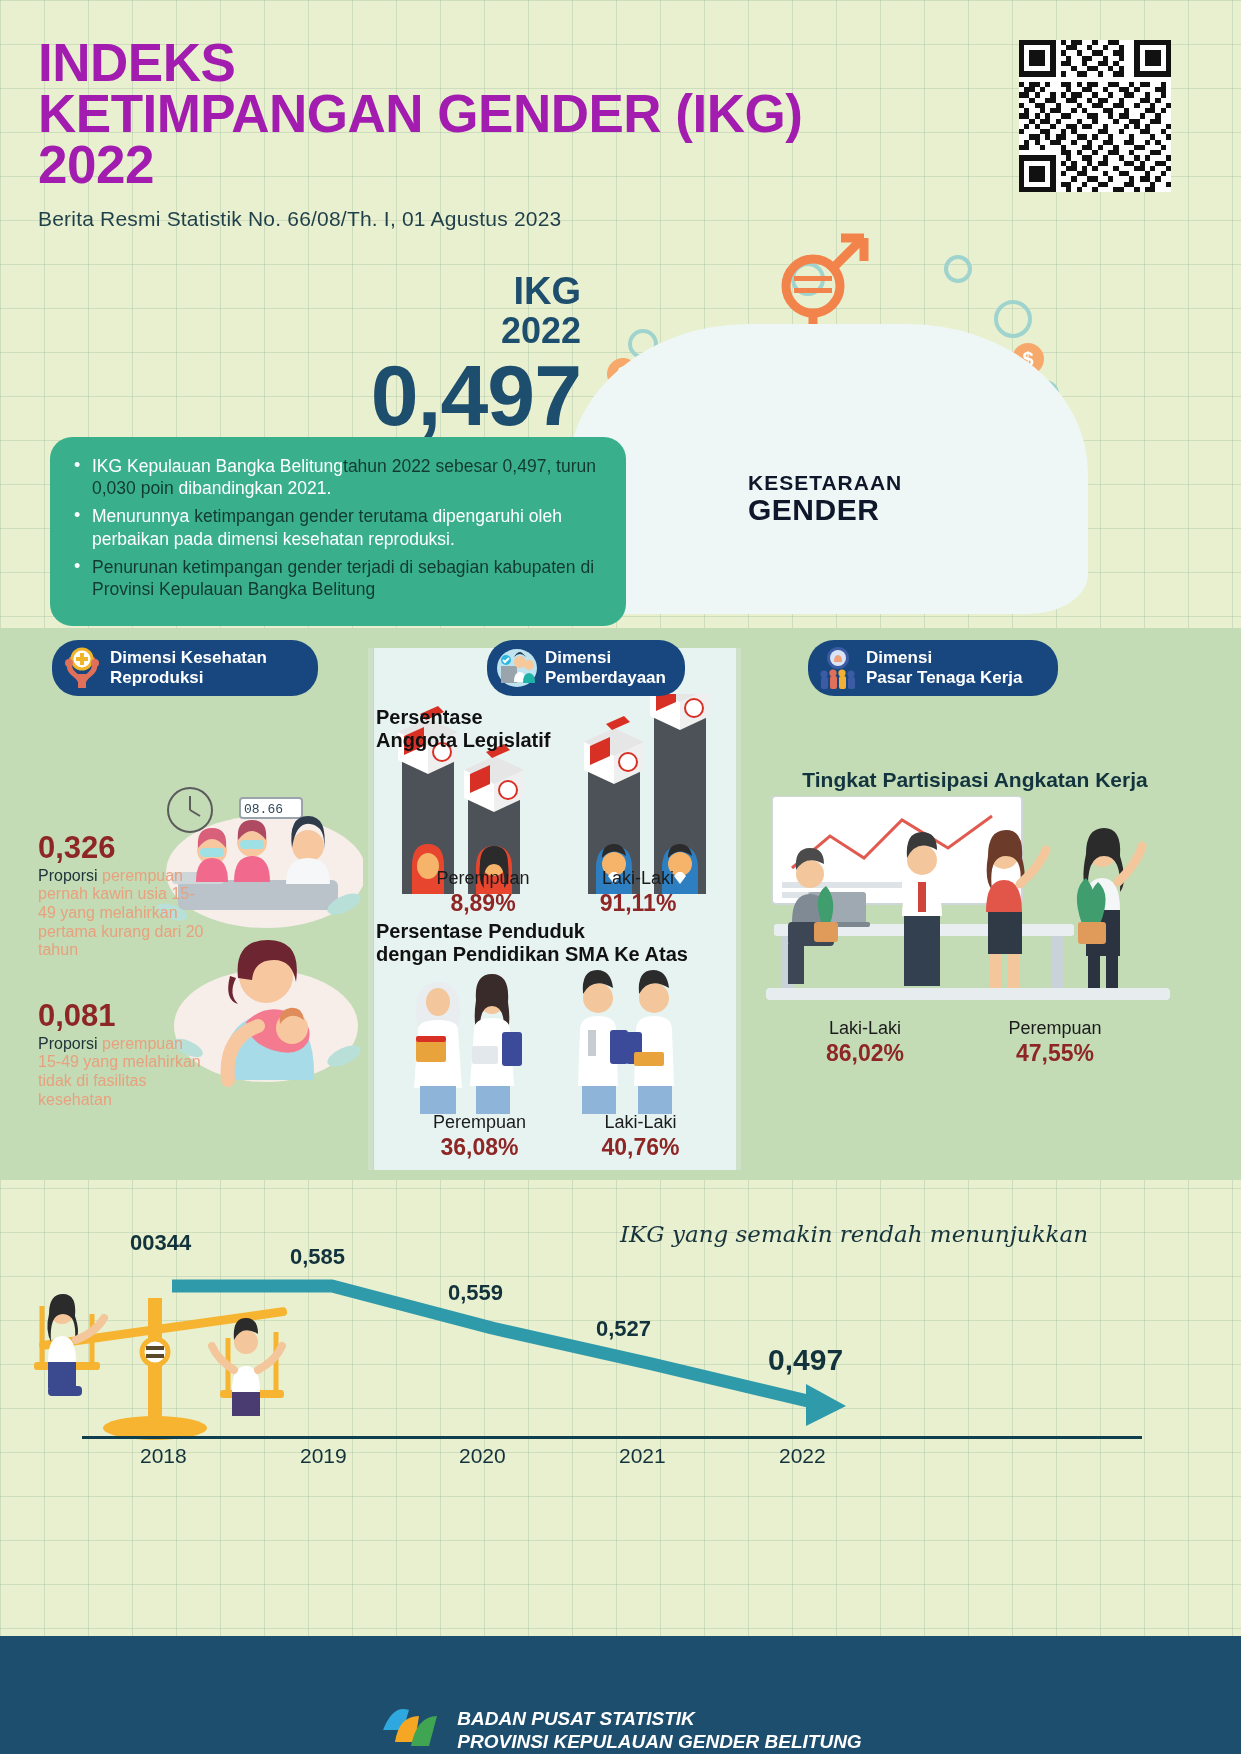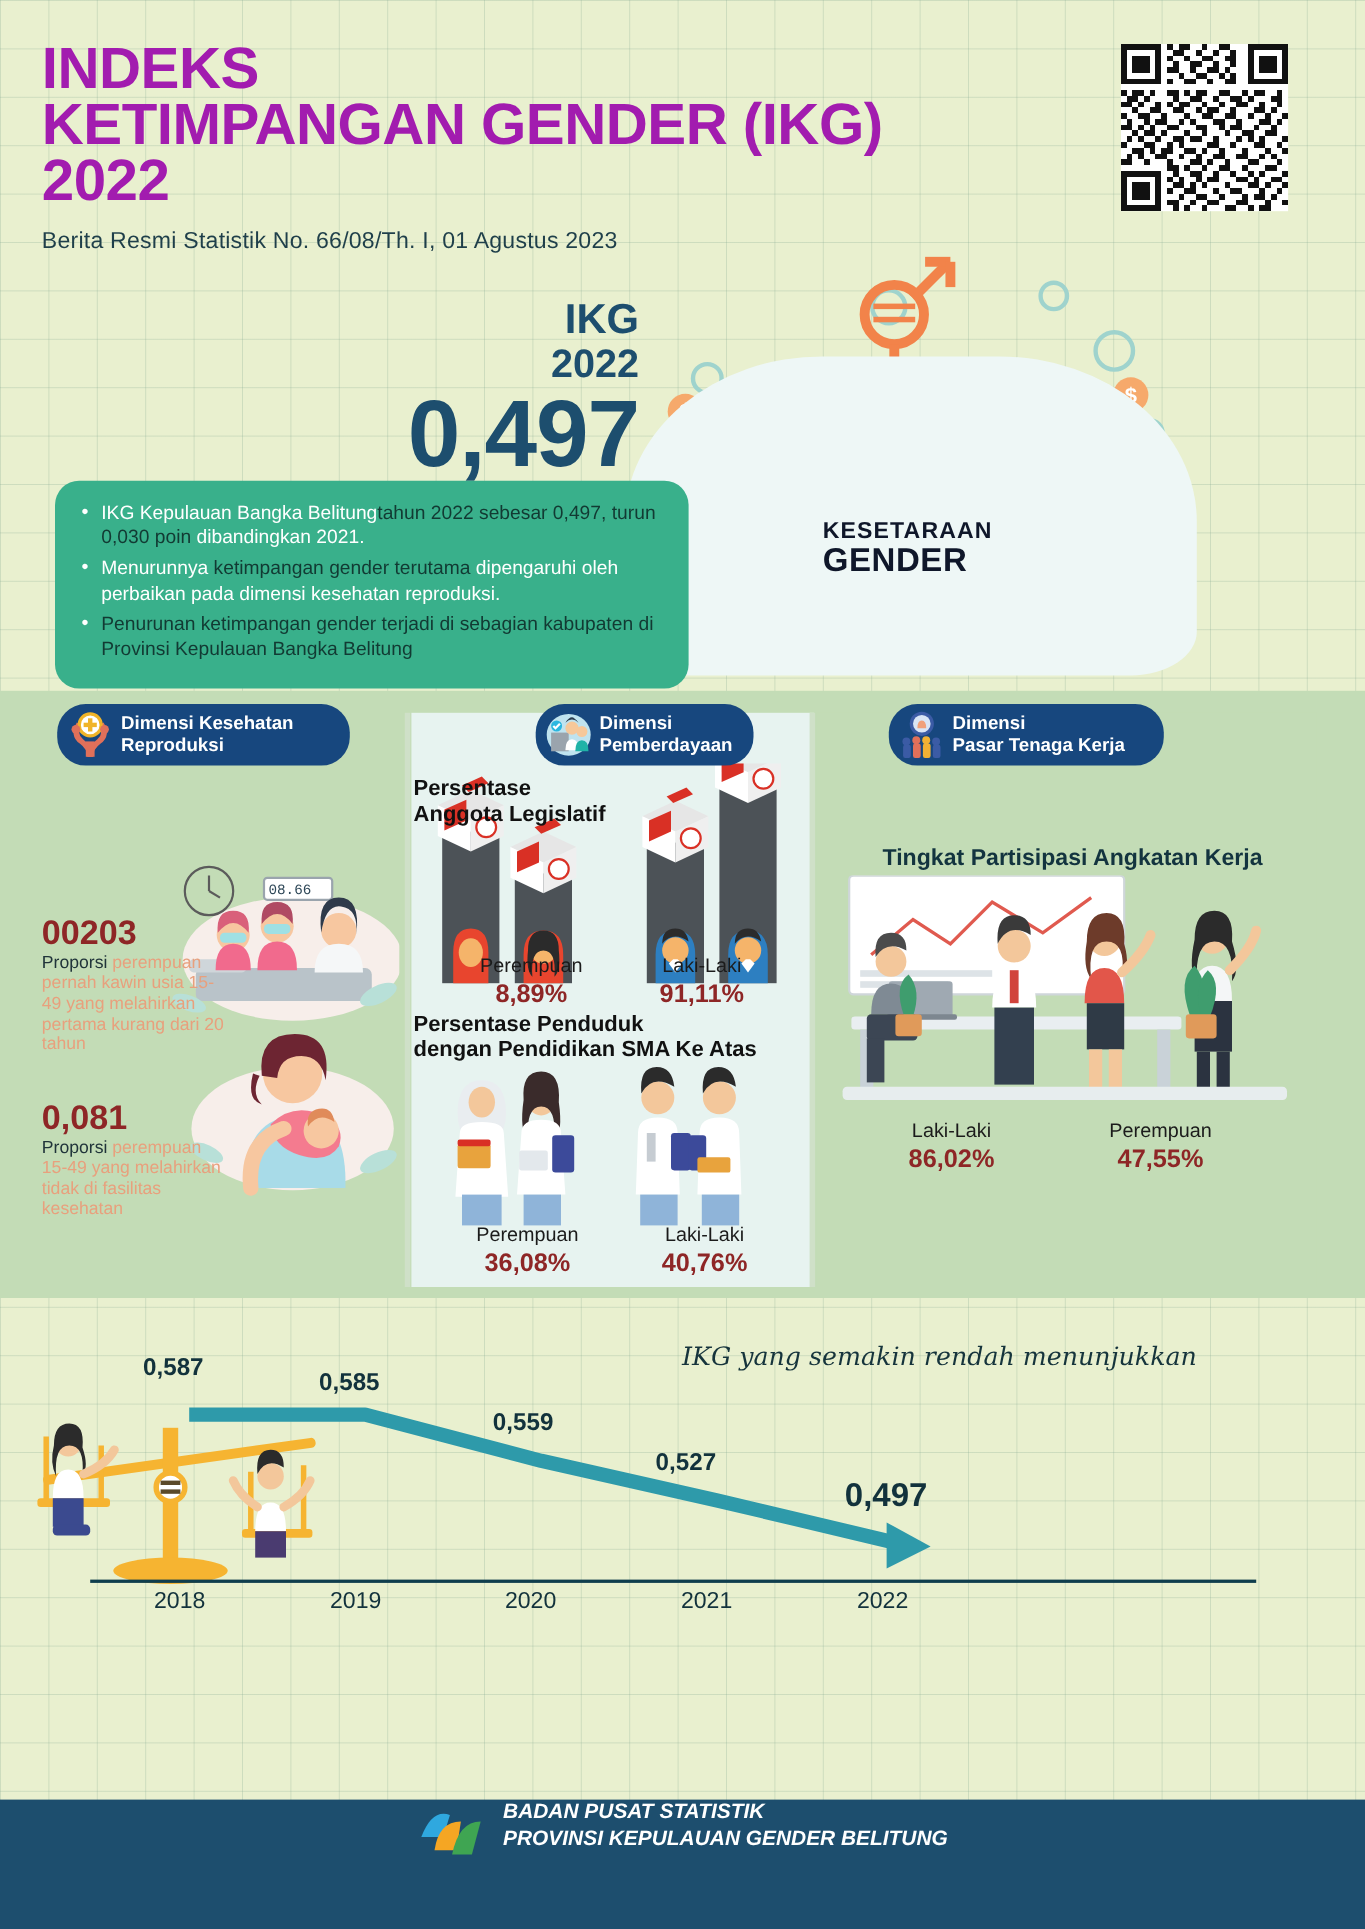--- a/index.html
+++ b/index.html
@@ -128,21 +128,21 @@
   .yr{
     position:absolute; top:256px; font-size:21px; color:#12323c; font-weight:normal;
   }
   .dlabel{
     position:absolute; font-size:22px; font-weight:bold; color:#12323c;
   }
   .dlabel.big{ font-size:30px; }
   
   .footer{
     position:absolute; left:0; bottom:0; width:1241px; height:118px;
-    background:#1d4e6e; z-index:10; display:flex; align-items:flex-start;
+    background:#1d4e6e; z-index:10; display:flex; align-items:flex-end;
     justify-content:center;
   }
   .footer .ftxt{
     color:#fff; font-style:italic; font-weight:bold; font-size:19px; line-height:1.25;
     margin-left:16px;
   }
   .sep{
     position:absolute; z-index:7; background:#cfe0c8;
   }
 </style>
@@ -537,21 +537,21 @@
         <rect x="23" y="30" width="7" height="13" rx="2"></rect>
     </g>
   </svg>
   <span>
     <span>Dimensi</span><br>
     <span>Pasar Tenaga Kerja</span>
   </span>
 </div>
 
 <div class="stat" style="left:38px;top:832px;">
-  <div class="num">00203</div>
+  <div class="num">0,326</div>
   <div class="desc">
     <span>Proporsi</span>
     <span class="fade">perempuan pernah kawin usia 15-49 yang melahirkan pertama kurang dari 20 tahun</span>
   </div>
 </div>
 
 <svg style="position:absolute;left:148px;top:772px;z-index:6;" width="215" height="160" viewBox="0 0 215 160">
   <ellipse cx="118" cy="100" rx="100" ry="56" fill="#f7eeea"></ellipse>
   <circle cx="42" cy="38" r="22" fill="none" stroke="#5b5b5b" stroke-width="2"></circle>
   <line x1="42" y1="38" x2="42" y2="24" stroke="#5b5b5b" stroke-width="2"></line>
@@ -845,21 +845,21 @@
       <path d="M4 42 q-16 -10 -22 -24" stroke="#f3c79b" stroke-width="8" fill="none" stroke-linecap="round"></path>
     </g>
   </svg>
 
   <div class="chart-note">
     <div>IKG yang semakin rendah menunjukkan</div>
   </div>
 
   <div class="axis"></div>
 
-  <div class="dlabel" style="left:130px;top:42px;">0,587</div>
+  <div class="dlabel" style="left:130px;top:42px;">00344</div>
   <div class="dlabel" style="left:290px;top:56px;">0,585</div>
   <div class="dlabel" style="left:448px;top:92px;">0,559</div>
   <div class="dlabel" style="left:596px;top:128px;">0,527</div>
   <div class="dlabel big" style="left:768px;top:155px;">0,497</div>
 
   <div class="yr" style="left:140px;">2018</div>
   <div class="yr" style="left:300px;">2019</div>
   <div class="yr" style="left:459px;">2020</div>
   <div class="yr" style="left:619px;">2021</div>
   <div class="yr" style="left:779px;">2022</div>

